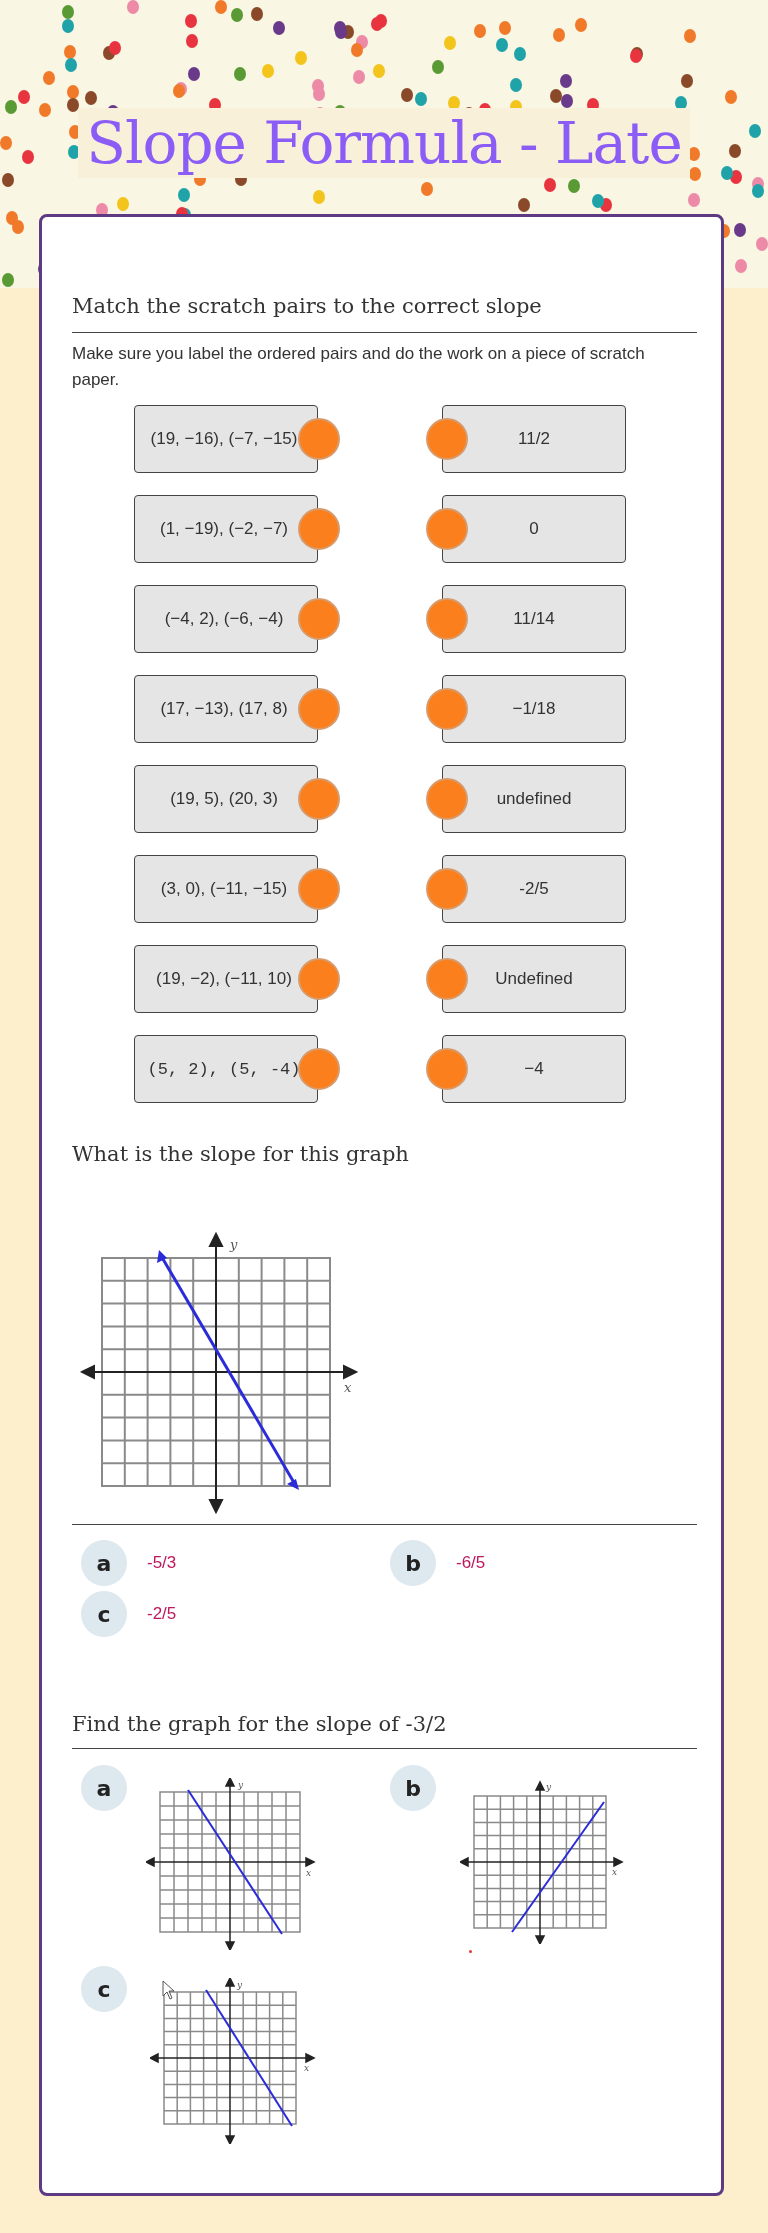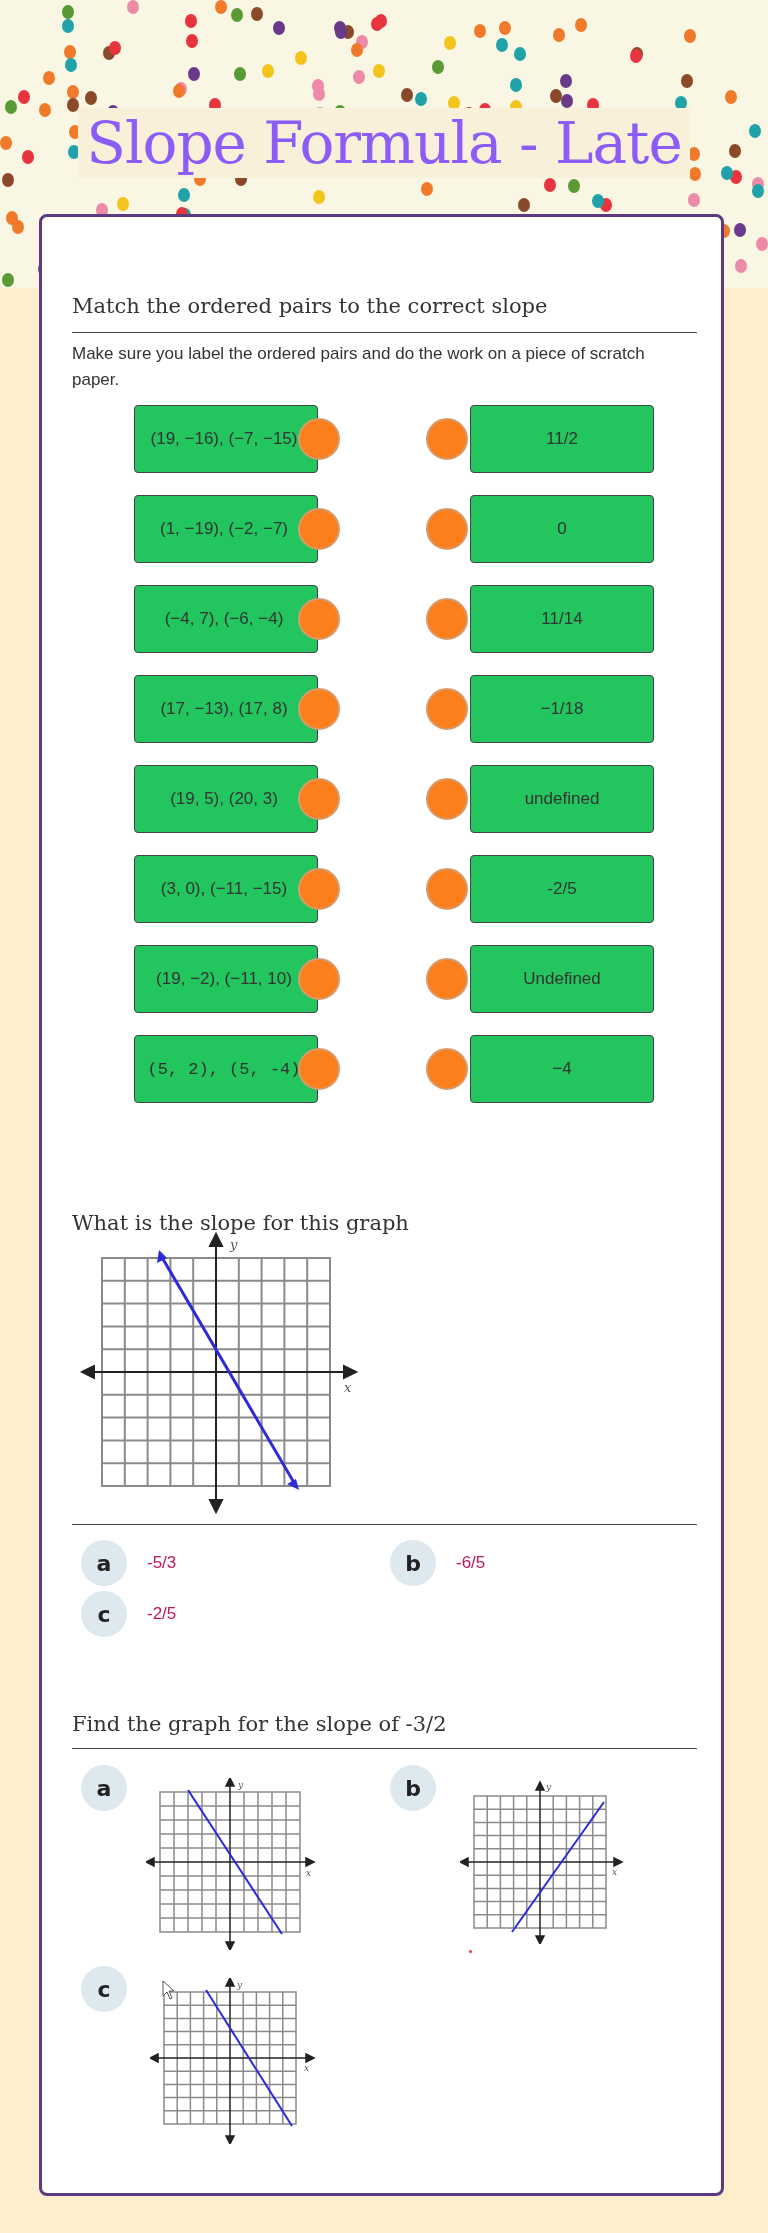--- a/index.html
+++ b/index.html
@@ -32,26 +32,26 @@
     position: absolute; left: 72px; width: 625px;
     font-family: "DejaVu Serif", serif; font-size: 21px; color: #333;
   }
   .rule { position: absolute; left: 72px; width: 625px; height: 1px; background: #444; }
   .instr {
     position: absolute; left: 72px; top: 341px; width: 600px;
     font-size: 17px; line-height: 26px; color: #333;
   }
   .mbox {
     position: absolute; width: 184px; height: 68px;
-    border: 1px solid #444; border-radius: 4px; background: #22c55e;
+    border: 1px solid #444; border-radius: 4px; background: #e5e5e5;
     box-sizing: border-box; display: flex; align-items: center; justify-content: center;
     font-size: 17px; color: #333; white-space: nowrap;
   }
   .mbox.left { left: 134px; padding-right: 4px; }
-  .mbox.right { left: 470px; }
+  .mbox.right { left: 442px; }
   .knob {
     position: absolute; width: 42px; height: 42px; border-radius: 50%;
     background: #fb7f1c; border: 2px solid #d89b6c; box-sizing: border-box;
   }
   .choice-badge {
     position: absolute; width: 46px; height: 46px; border-radius: 50%;
     background: #dde8ef; display: flex; align-items: center; justify-content: center;
     font-family: "DejaVu Sans", sans-serif; font-weight: bold; font-size: 22px; color: #222;
   }
   .choice-text { position: absolute; font-size: 17px; color: #be185d; }
@@ -212,34 +212,34 @@
     <span class="dot" style="left: 69px; top: 125px; background: rgb(240, 122, 42);"></span>
     <span class="dot" style="left: 68px; top: 145px; background: rgb(31, 163, 168);"></span>
     <span class="dot" style="left: 2px; top: 273px; background: rgb(90, 154, 52);"></span>
     <span class="dot" style="left: 188px; top: 67px; background: rgb(106, 58, 138);"></span>
   </div>
 <div class="title-band"></div>
 <div class="title">Slope Formula - Late</div>
 
 <div class="card"></div>
 
-<div class="q-title" style="top:294px;">Match the ordered pairs to the correct slope</div>
+<div class="q-title" style="top:294px;">Match the scratch pairs to the correct slope</div>
 <div class="rule" style="top:332px;"></div>
 <div class="instr">Make sure you label the ordered pairs and do the work on a piece of scratch paper.</div>
 
 <div id="match-area">
     <div class="mbox left" style="top: 405px;">(19, −16), (−7, −15)</div>
     <div class="knob" style="left: 298px; top: 418px;"></div>
     <div class="mbox right" style="top: 405px;">11/2</div>
     <div class="knob" style="left: 426px; top: 418px;"></div>
     <div class="mbox left" style="top: 495px;">(1, −19), (−2, −7)</div>
     <div class="knob" style="left: 298px; top: 508px;"></div>
     <div class="mbox right" style="top: 495px;">0</div>
     <div class="knob" style="left: 426px; top: 508px;"></div>
-    <div class="mbox left" style="top: 585px;">(−4, 7), (−6, −4)</div>
+    <div class="mbox left" style="top: 585px;">(−4, 2), (−6, −4)</div>
     <div class="knob" style="left: 298px; top: 598px;"></div>
     <div class="mbox right" style="top: 585px;">11/14</div>
     <div class="knob" style="left: 426px; top: 598px;"></div>
     <div class="mbox left" style="top: 675px;">(17, −13), (17, 8)</div>
     <div class="knob" style="left: 298px; top: 688px;"></div>
     <div class="mbox right" style="top: 675px;">−1/18</div>
     <div class="knob" style="left: 426px; top: 688px;"></div>
     <div class="mbox left" style="top: 765px;">(19, 5), (20, 3)</div>
     <div class="knob" style="left: 298px; top: 778px;"></div>
     <div class="mbox right" style="top: 765px;">undefined</div>
@@ -251,21 +251,21 @@
     <div class="mbox left" style="top: 945px;">(19, −2), (−11, 10)</div>
     <div class="knob" style="left: 298px; top: 958px;"></div>
     <div class="mbox right" style="top: 945px;">Undefined</div>
     <div class="knob" style="left: 426px; top: 958px;"></div>
     <div class="mbox left" style="top: 1035px; font-family: Liberation Mono, monospace;">(5, 2), (5, -4)</div>
     <div class="knob" style="left: 298px; top: 1048px;"></div>
     <div class="mbox right" style="top: 1035px;">−4</div>
     <div class="knob" style="left: 426px; top: 1048px;"></div>
   </div>
 
-<div class="q-title" style="top:1211px;">What is the slope for this graph</div>
+<div class="q-title" style="top:1142px;">What is the slope for this graph</div>
 
 <svg class="graph" style="left:80px; top:1232px;" width="280" height="282" viewBox="0 0 280 282">
   <g stroke="#8a8a8a" stroke-width="2" fill="none">
     <rect x="22" y="26" width="228" height="228"></rect>
     <line x1="44.8" y1="26" x2="44.8" y2="254"></line>
       <line x1="67.6" y1="26" x2="67.6" y2="254"></line>
     <line x1="90.4" y1="26" x2="90.4" y2="254"></line>
       <line x1="113.2" y1="26" x2="113.2" y2="254"></line>
     <line x1="158.8" y1="26" x2="158.8" y2="254"></line>
       <line x1="181.6" y1="26" x2="181.6" y2="254"></line>

